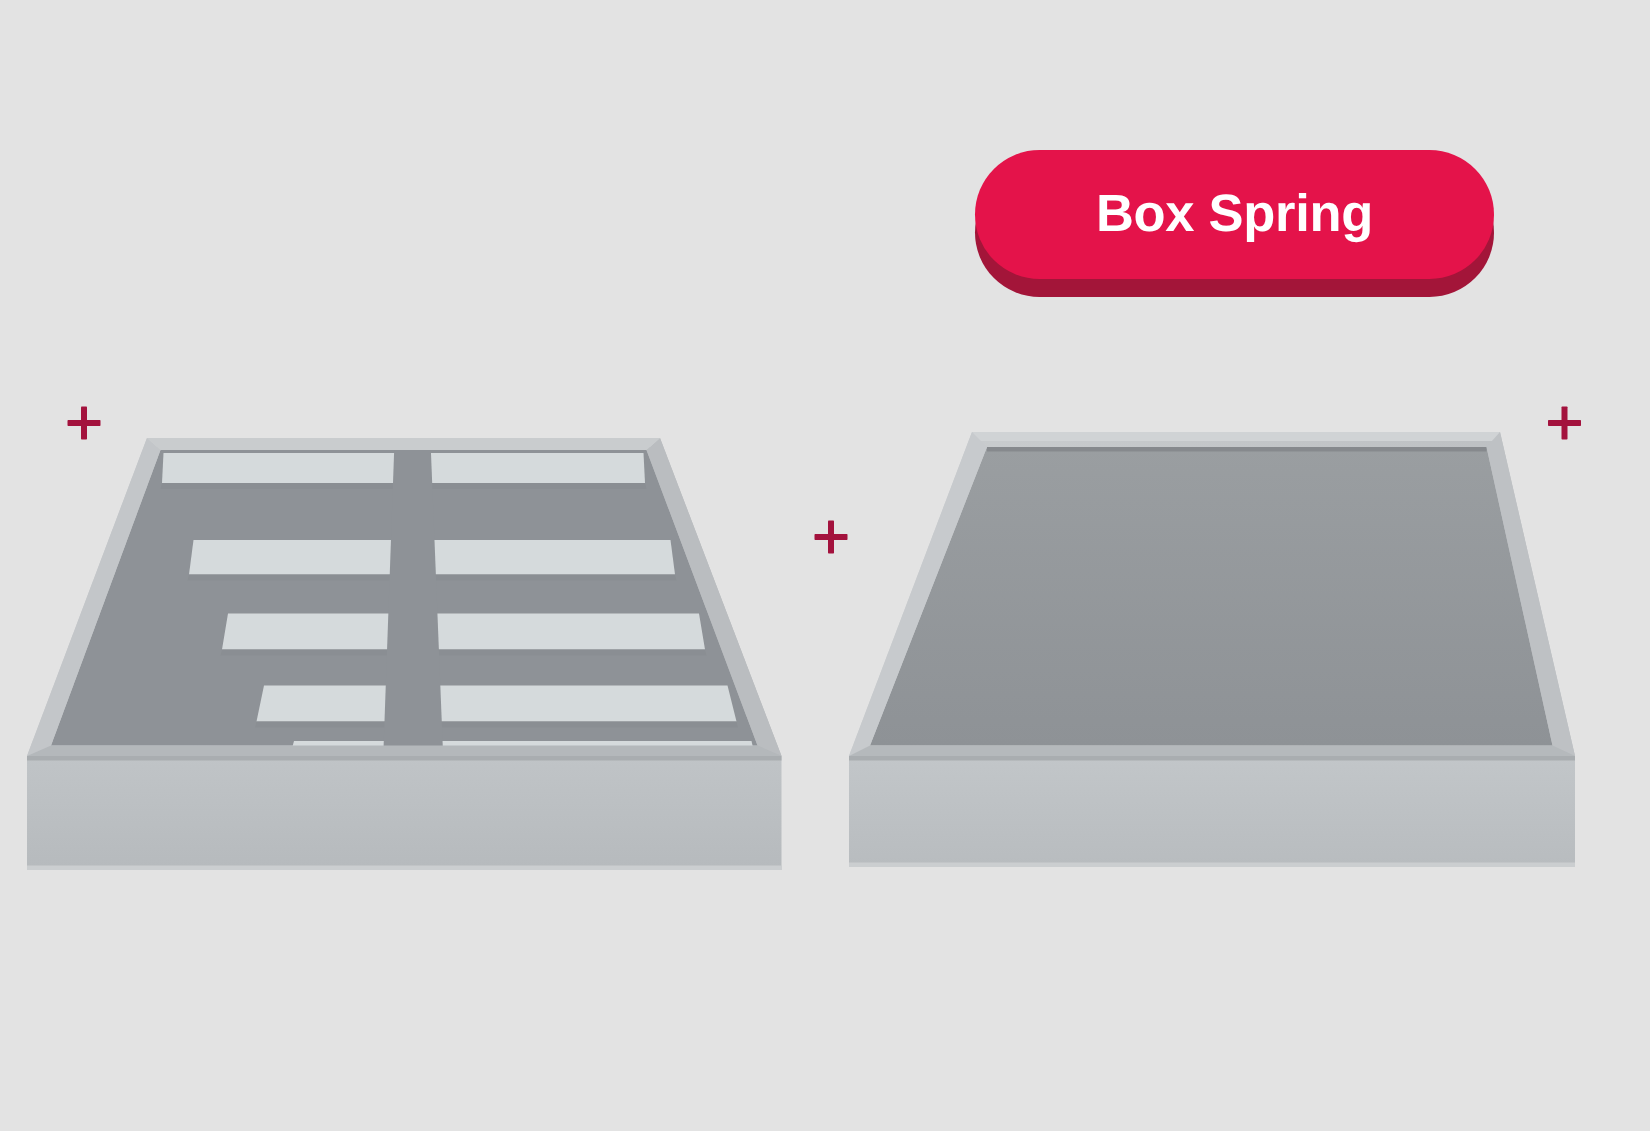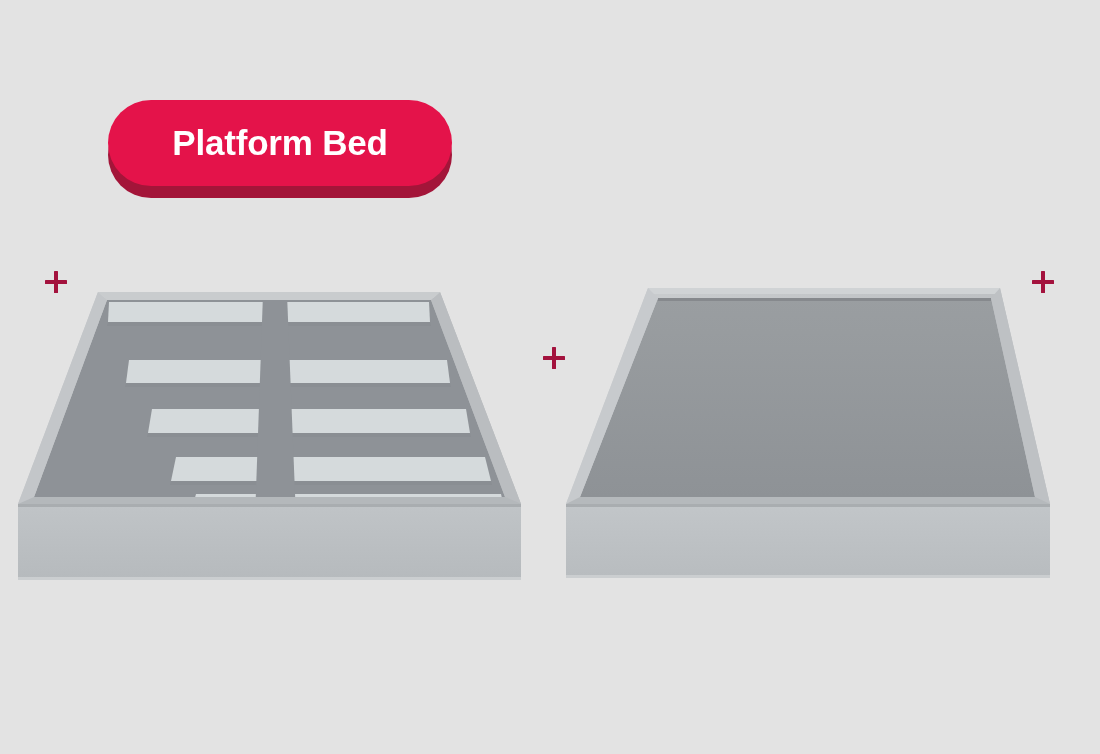--- a/index.html
+++ b/index.html
@@ -98,25 +98,25 @@
     display: block;
   }
   .illo-platform { left: 0px;   top: 268px; }
   .illo-boxspring { left: 550px; top: 268px; }
 </style>
 </head>
 <body>
 
 <div class="stage">
 
-  <div class="badge badge-left">
-    <span>Platform Bed</span>
+
+
+  <div class="badge badge-right">
+    <span>Box Spring</span>
   </div>
-
-
 
   <div class="plus-marker plus-a"></div>
   <div class="plus-marker plus-b"></div>
   <div class="plus-marker plus-c"></div>
 
   <svg class="illo illo-platform" width="560" height="330" viewBox="0 0 560 330">
     <defs>
       <clipPath id="pbTopClip">
         <polygon points="98,24 440,24 521,236 18,236"></polygon>
       </clipPath>

